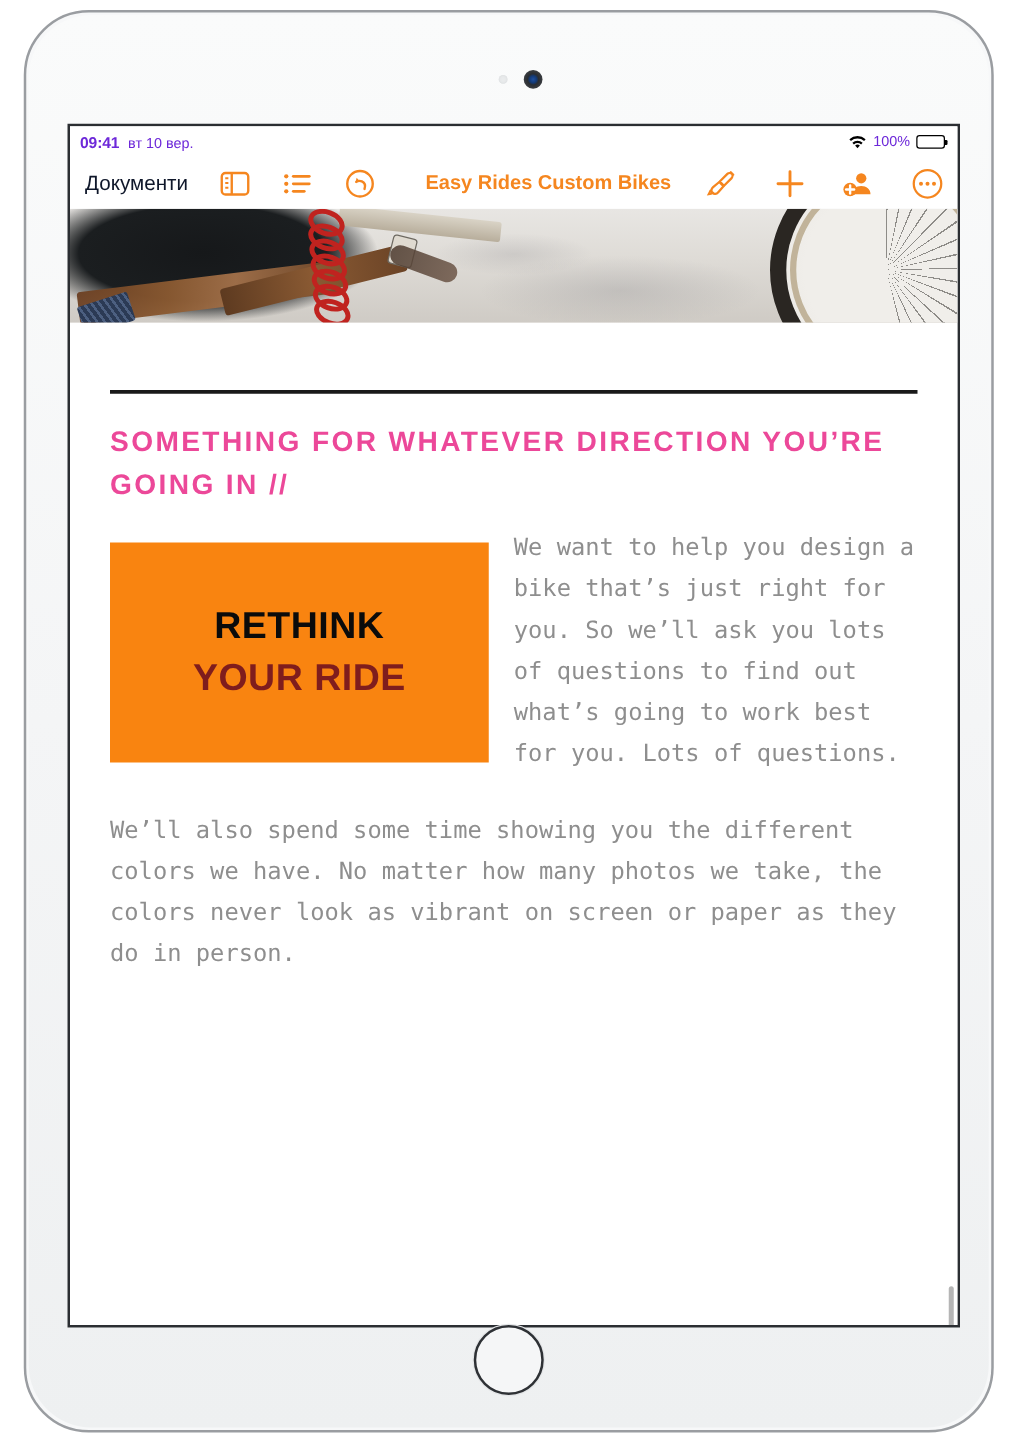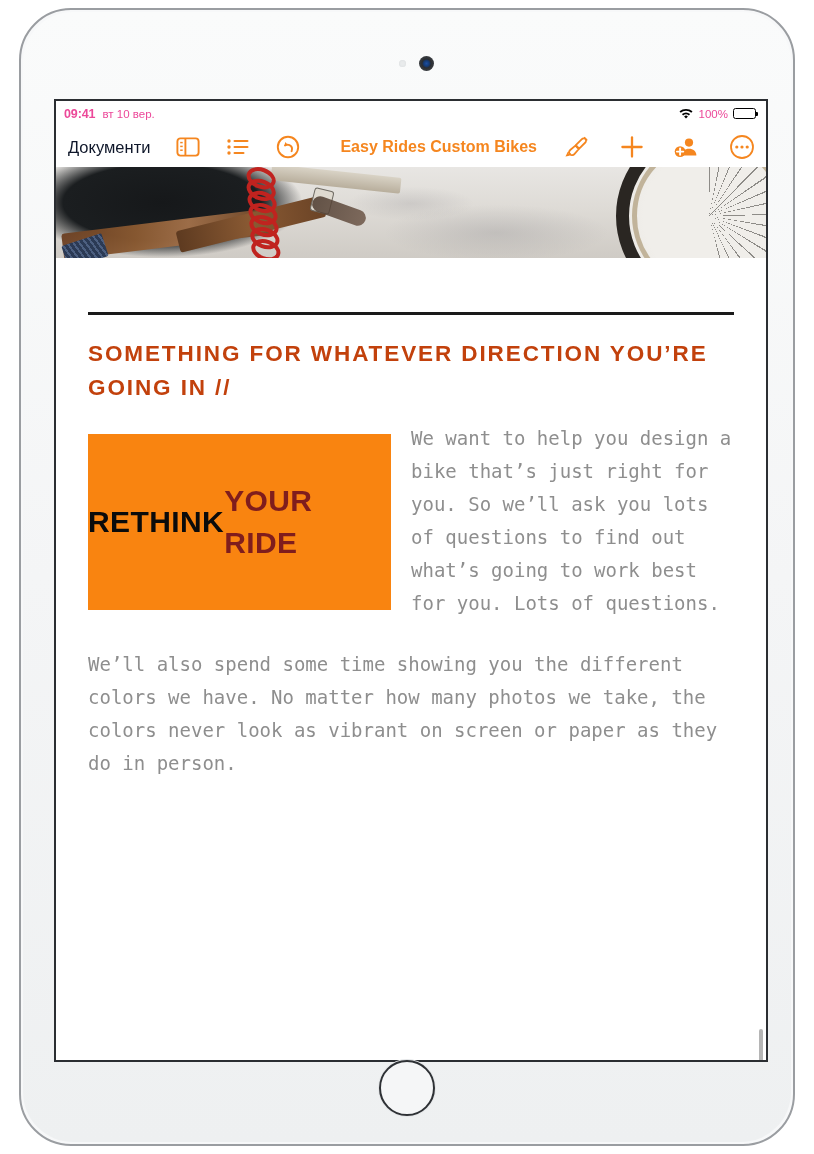--- a/index.html
+++ b/index.html
@@ -85,21 +85,21 @@
     overflow: hidden;
   }
 
   
   #status-bar {
     height: 26px;
     display: flex;
     align-items: center;
     padding: 0 10px 0 8px;
     font-size: 12.5px;
-    color: #ec4899;
+    color: #6d28d9;
     background: #fff;
   }
   #status-left { display: flex; align-items: baseline; gap: 7px; }
   #status-time { font-weight: 600; font-size: 12.5px; letter-spacing: -.1px; }
   #status-date { font-size: 11.5px; font-weight: 500; }
   #status-right {
     margin-left: auto;
     display: flex;
     align-items: flex-start;
     gap: 5px;
@@ -306,21 +306,21 @@
     background: #1a1a1a;
     margin-top: 54px;
     margin-bottom: 22px;
   }
   #doc-heading {
     font-family: "Liberation Sans", sans-serif;
     font-weight: bold;
     font-size: 22.5px;
     line-height: 1.55;
     letter-spacing: 1.9px;
-    color: #c2410c;
+    color: #ec4899;
     margin: 0 0 16px 0;
   }
   .body-text {
     font-family: "DejaVu Sans Mono", monospace;
     font-size: 19px;
     line-height: 33px;
     color: #8e8e8e;
     margin: 0;
     white-space: pre-wrap;
   }
@@ -328,20 +328,21 @@
   #para-3 { margin-top: 28.6px; }
 
   
   #rethink-box {
     float: left;
     width: 303px;
     height: 176px;
     background: #f98410;
     margin: 12px 20px 10px 0;
     display: flex;
+    flex-direction: column;
     align-items: center;
     justify-content: center;
     shape-outside: margin-box;
   }
   .rethink-line {
     font-family: "Liberation Sans", sans-serif;
     font-weight: bold;
     font-size: 30px;
     color: #0b0b0b;
     letter-spacing: .4px;

